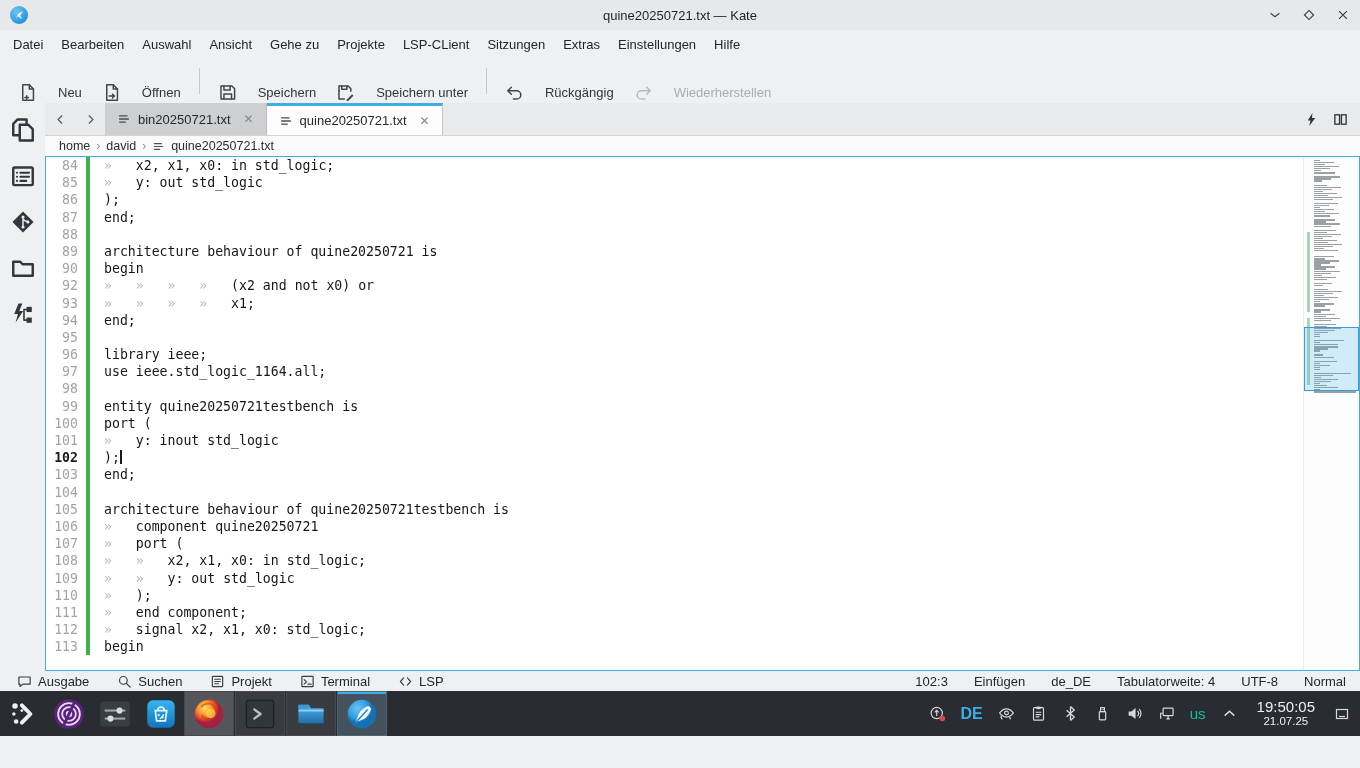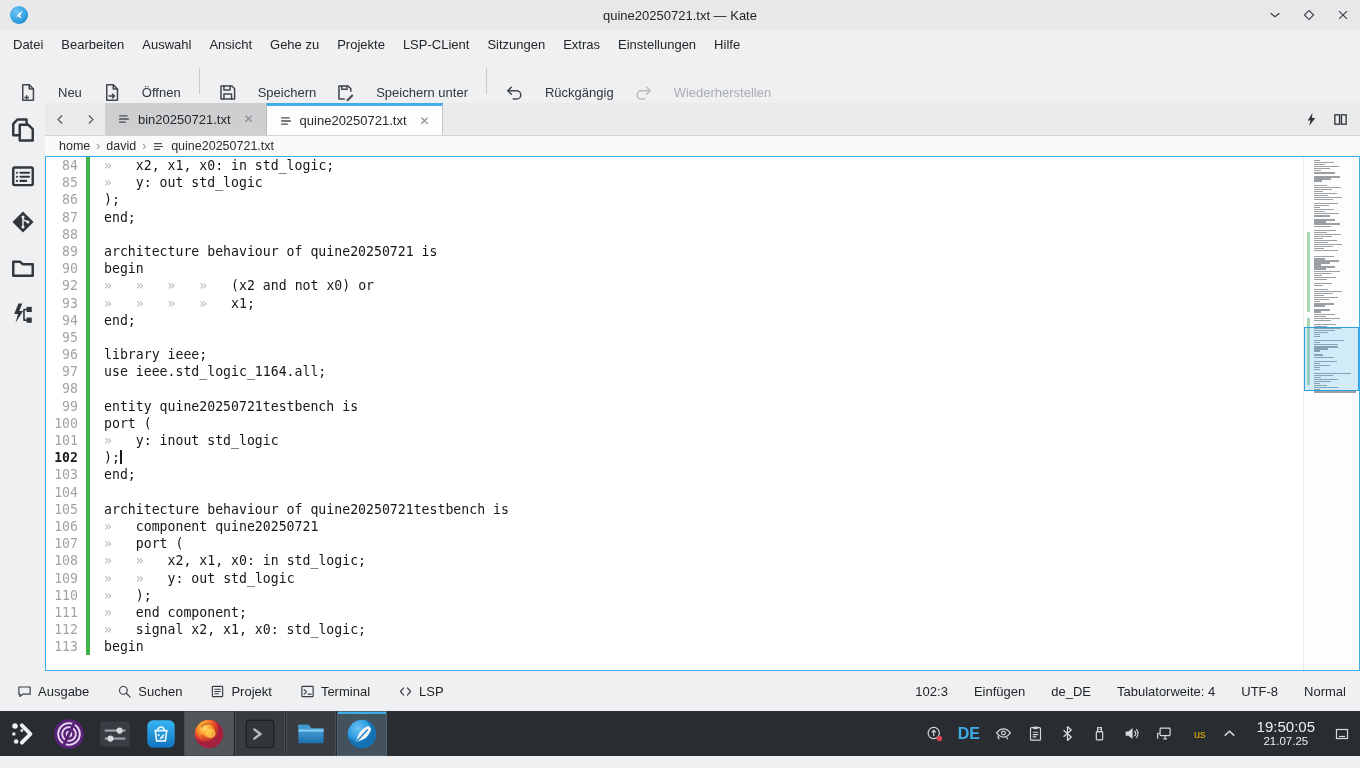--- a/index.html
+++ b/index.html
@@ -64,37 +64,37 @@
   .cursor { display:inline-block; width:2px; height:14px; background:#17191b; vertical-align:-2px; }
 
   
   .minimap { position:absolute; top:0; right:0; bottom:0; width:56px; background:#fdfdfd; border-left:1px solid #ececec; }
   .mini-doc { position:absolute; top:3px; left:10px; right:4px; }
   .mini-row { height:1.25px; margin-bottom:0.8px; background:#9aa0a4; }
   .mini-green { position:absolute; left:3px; width:3px; background:#a9d6b2; }
   .mini-view { position:absolute; left:0; right:0; background:rgba(61,174,233,.22); border:1px solid #2f9fdd; }
 
   
-  .statusbar { height:40px; background:#eff0f1; display:flex; align-items:center; padding:0 14px 0 8px; }
+  .statusbar { height:20px; background:#eff0f1; display:flex; align-items:center; padding:0 14px 0 8px; }
   .sb-tool { display:flex; align-items:center; gap:6px; padding:4px 9px; color:#232629; }
   .sb-tool svg { width:15px; height:15px; color:#3a3e43; }
   .sb-right { margin-left:auto; display:flex; align-items:center; gap:26px; color:#232629; }
 
   
   .taskbar { height:45px; background:#292d31; display:flex; align-items:stretch; }
   .launcher { width:46px; display:flex; align-items:center; justify-content:center; }
   .task { width:50px; display:flex; align-items:center; justify-content:center; background:#383c40; border:1px solid #46494d; margin-right:1px; position:relative; }
   .task.firefox-entry { background:#53575b; }
   .task.active-task { background:#44525d; border-color:#4e6573; }
   .task.active-task::before { content:""; position:absolute; top:0; left:0; right:0; height:2px; background:#3daee9; }
   .tb-ic32 { width:32px; height:32px; }
   .tray { margin-left:auto; display:flex; align-items:center; gap:15px; padding-right:10px; color:#d7dadd; }
   .tray svg { width:17px; height:17px; }
   .tray-badge { color:#3daee9; font-weight:bold; font-size:16px; }
-  .kbd-layout { font-size:11px; color:#eab308;margin-left:7px; }
+  .kbd-layout { font-size:15px; color:#14b8a6; }
   .clock { text-align:center; line-height:1.1; color:#eceeef; margin:0 4px; }
   .clock .time { font-size:15px; }
   .clock .date { font-size:11.5px; }
   .show-desktop svg { width:16px; height:16px; }
 </style>
 </head>
 <body>
 
 <div class="titlebar">
   <div class="app-icon"></div>

